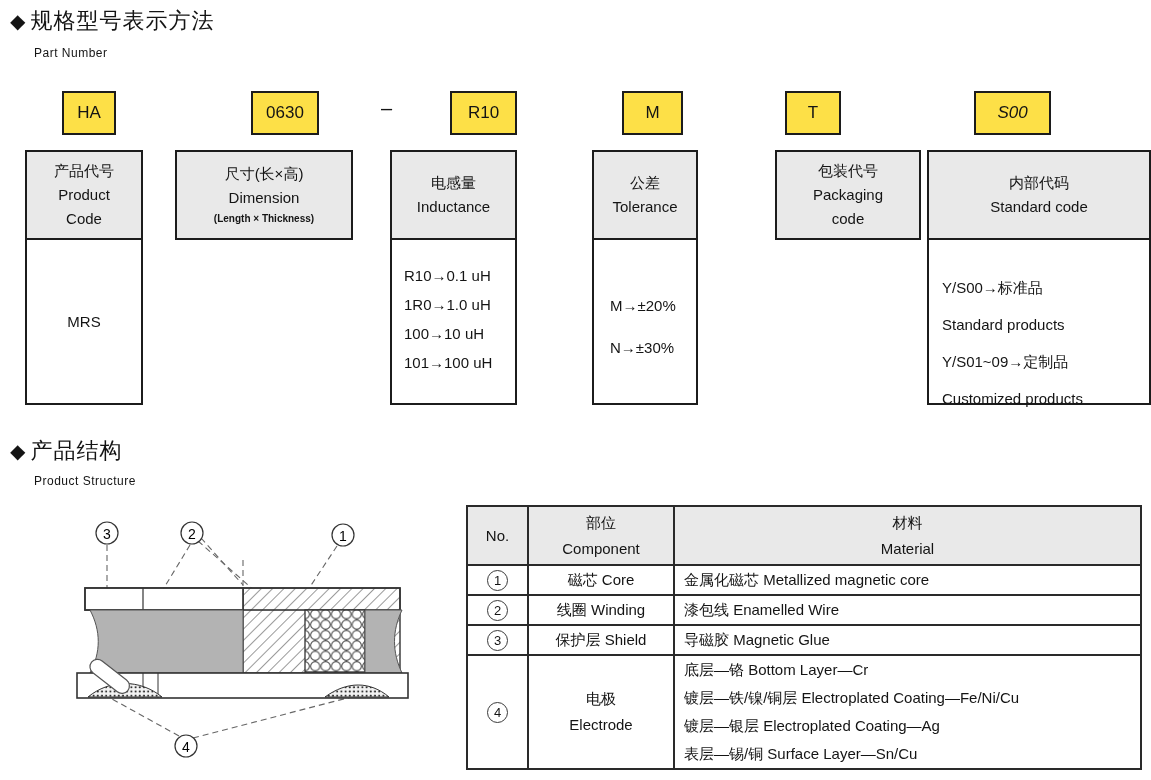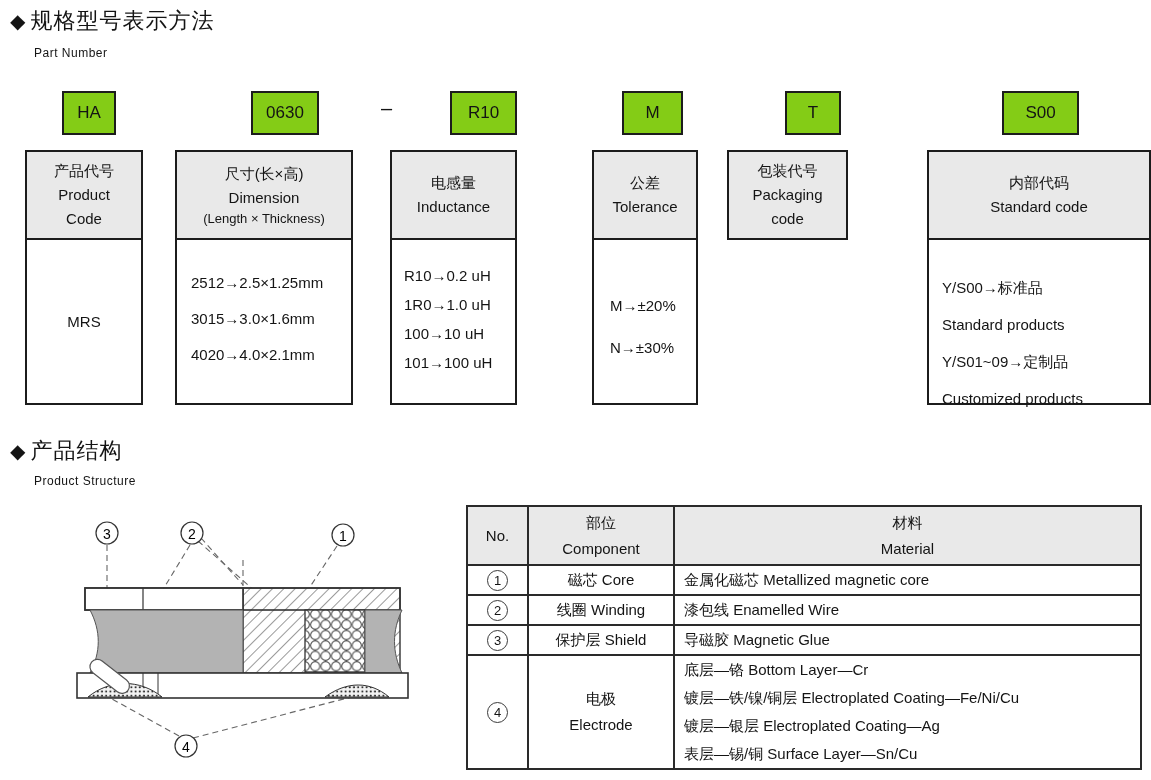--- a/index.html
+++ b/index.html
@@ -9,41 +9,41 @@
     overflow:hidden;
   }
   
   .sec-title{position:absolute;font-size:22px;display:flex;align-items:center;gap:4px;letter-spacing:1px;}
   .sec-title .diamond{font-size:20px;line-height:1;}
   .sec-sub{position:absolute;font-size:12px;letter-spacing:.5px;}
 
   
   .code-box{
     position:absolute;top:91px;height:40px;border:2px solid #1c1c1c;
-    display:flex;align-items:center;justify-content:center;font-size:17px;background:#84cc16;
+    display:flex;align-items:center;justify-content:center;font-size:17px;background:#fde047;
   }
   .pn-dash{position:absolute;top:97px;font-size:20px;}
 
   
   .col{position:absolute;top:150px;}
   .col-head{
     border:2px solid #1c1c1c;background:#e9e9e9;height:86px;
     display:flex;flex-direction:column;justify-content:center;align-items:center;
     font-size:15px;line-height:24px;text-align:center;
   }
-  .col-head .small{font-size:13px;line-height:18px;}
+  .col-head .small{font-size:10px;line-height:18px;font-weight:bold;}
   .col-body{
     border:2px solid #1c1c1c;border-top:none;height:165px;background:#fff;
     font-size:15px;box-sizing:border-box;
   }
   .c1{left:25px;width:118px;}
   .c2{left:175px;width:178px;}
   .c3{left:390px;width:127px;}
   .c4{left:592px;width:106px;}
-  .c5{left:727px;width:121px;}
+  .c5{left:775px;width:146px;}
   .c6{left:927px;width:224px;}
   .body-center{display:flex;align-items:center;justify-content:center;height:100%;}
   .c2 .col-body{padding:33px 0 0 14px;}
   .c2 .line{margin-bottom:17px;line-height:19px;}
   .c3 .col-body{padding:26px 0 0 12px;}
   .c3 .line{margin-bottom:10px;line-height:19px;}
   .c4 .col-body{padding:56px 0 0 16px;}
   .c4 .line{margin-bottom:23px;line-height:19px;}
   .c5 .col-body{padding:68px 0 0 13px;}
   .c5 .line{margin-bottom:13px;line-height:19px;}
@@ -82,53 +82,48 @@
     <span>规格型号表示方法</span>
   </div>
   <div class="sec-sub" style="left:34px;top:46px;">Part Number</div>
 
   <div class="code-box" style="left:62px;width:50px;">HA</div>
   <div class="code-box" style="left:251px;width:64px;">0630</div>
   <span class="pn-dash" style="left:381px;">–</span>
   <div class="code-box" style="left:450px;width:63px;">R10</div>
   <div class="code-box" style="left:622px;width:57px;">M</div>
   <div class="code-box" style="left:785px;width:52px;">T</div>
-  <div class="code-box" style="left:1002px;width:73px;">S00</div>
+  <div class="code-box" style="left:974px;width:73px;font-style:italic;">S00</div>
 
   <div class="col c1">
     <div class="col-head">
       <div>产品代号</div>
       <div>Product</div>
       <div>Code</div>
     </div>
     <div class="col-body">
       <div class="body-center">MRS</div>
     </div>
   </div>
 
   <div class="col c2">
     <div class="col-head">
       <div>尺寸(长×高)</div>
       <div>Dimension</div>
       <div class="small">(Length × Thickness)</div>
     </div>
-    <div class="col-body">
-      <div class="line">2512→2.5×1.25mm</div>
-      <div class="line">3015→3.0×1.6mm</div>
-      <div class="line">4020→4.0×2.1mm</div>
-    </div>
   </div>
 
   <div class="col c3">
     <div class="col-head">
       <div>电感量</div>
       <div>Inductance</div>
     </div>
     <div class="col-body">
-      <div class="line">R10→0.2 uH</div>
+      <div class="line">R10→0.1 uH</div>
       <div class="line">1R0→1.0 uH</div>
       <div class="line">100→10 uH</div>
       <div class="line">101→100 uH</div>
     </div>
   </div>
 
   <div class="col c4">
     <div class="col-head">
       <div>公差</div>
       <div>Tolerance</div>

